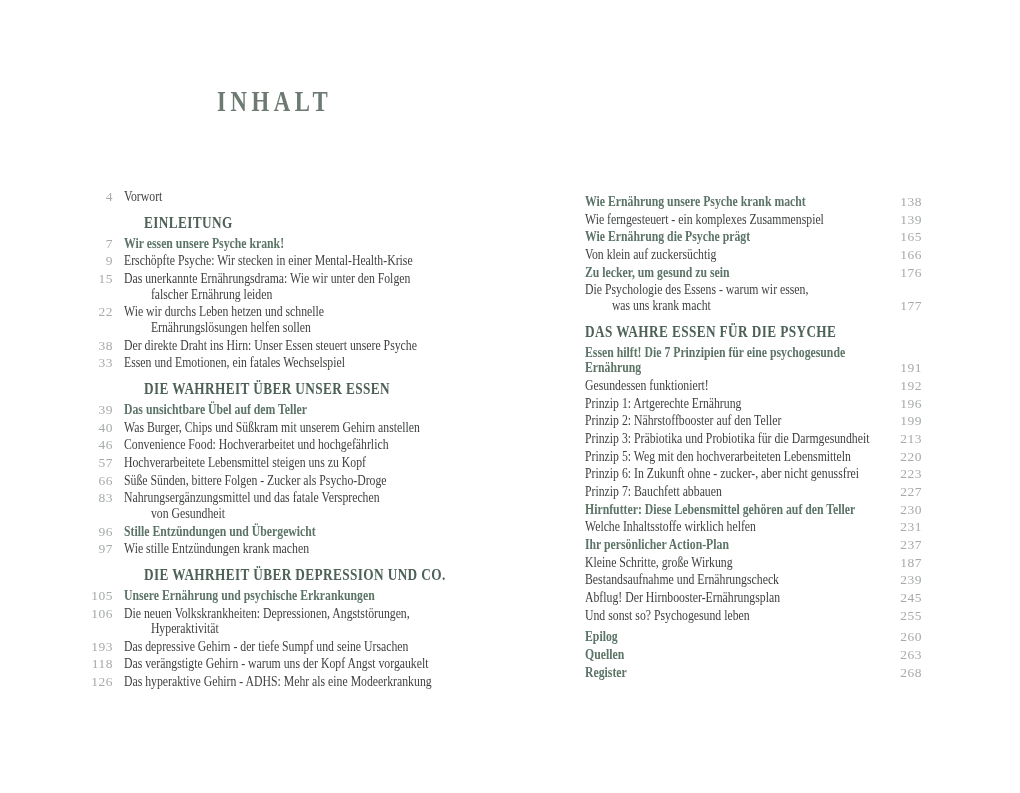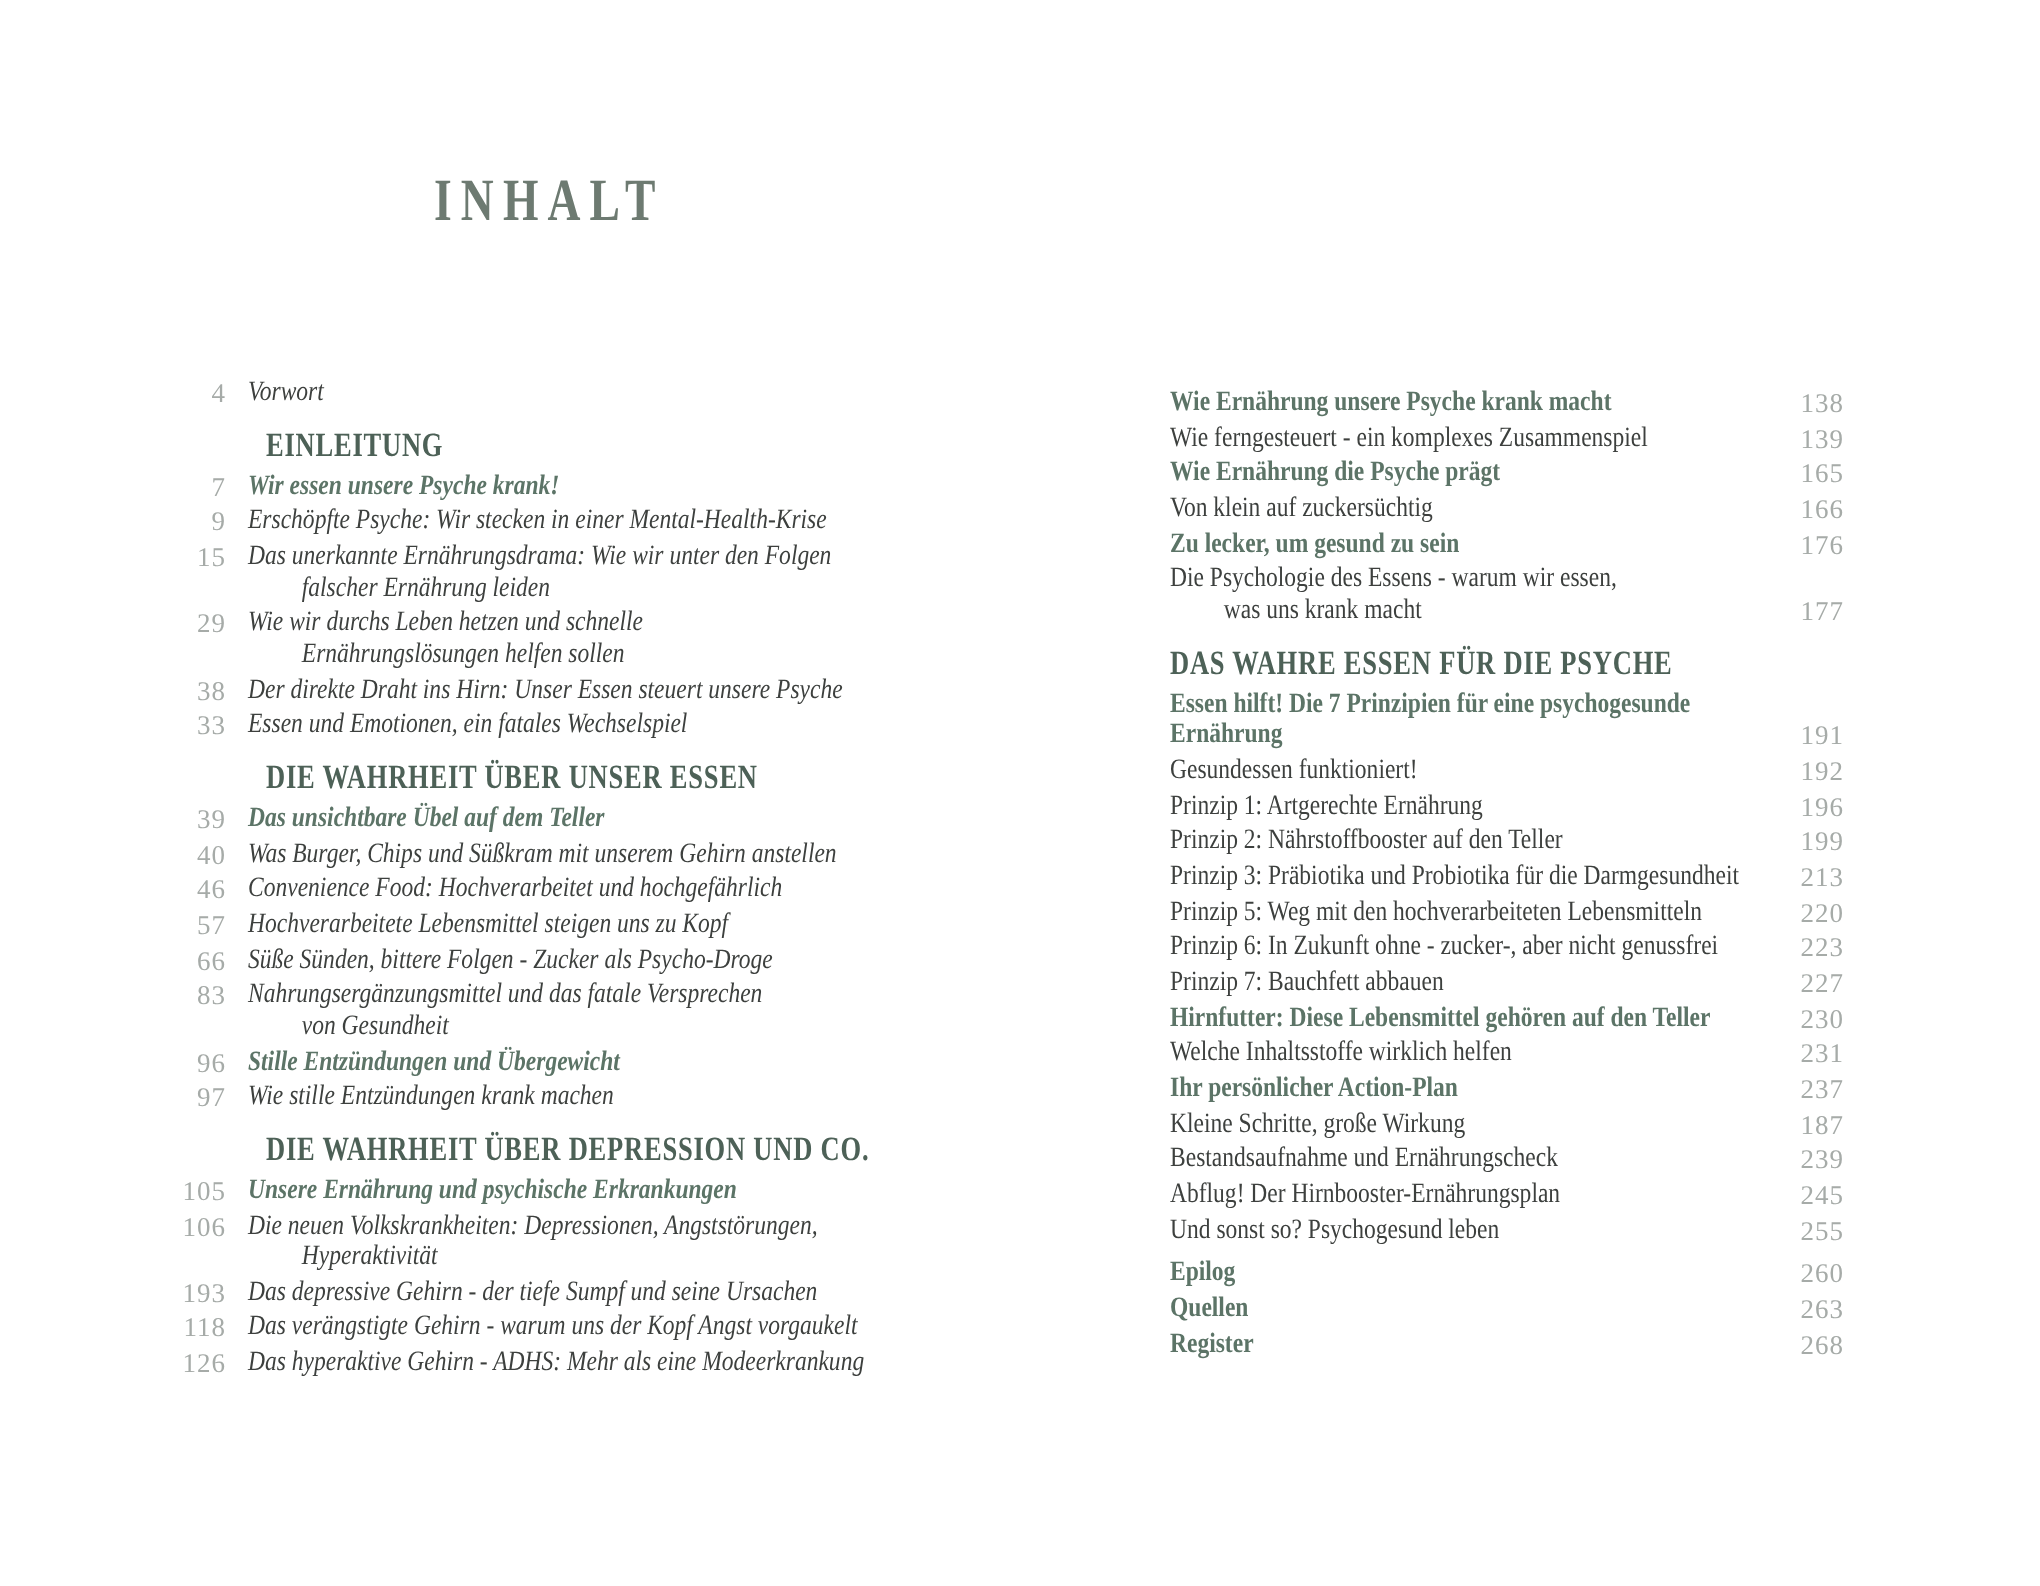--- a/index.html
+++ b/index.html
@@ -15,31 +15,31 @@
   }
   .col{position:absolute;}
   .col-left{left:89px;top:189px;width:380px;}
   .col-right{left:585px;top:194px;width:337px;}
   .toc-section{margin:0;}
   .toc-section.gap{margin-top:6px;}
   .heading{
     font-size:17px;font-weight:700;color:#4d6157;line-height:18px;
     margin:9px 0 4px 0;white-space:nowrap;
   }
-  .col-left .heading{margin-left:44px;}
+  .col-left .heading{margin-left:55px;}
   .heading .sx{display:inline-block;transform:scaleX(0.78);transform-origin:0 50%;letter-spacing:0.5px;white-space:nowrap;}
   .entry{font-size:14px;line-height:15.6px;color:#3d403e;margin-bottom:2.1px;}
   .entry.em{color:#5c7467;font-weight:700;}
   .entry.l{display:flex;align-items:flex-start;}
   .num{
     font-size:13.5px;color:#a6aba8;letter-spacing:0.5px;line-height:15.6px;
     font-weight:400;
   }
   .l .num{flex:0 0 24px;width:24px;text-align:right;margin-right:11px;}
-  .lines{flex:1 1 auto;min-width:0;font-style:italic;}
+  .lines{flex:1 1 auto;min-width:0;}
   .line{white-space:nowrap;}
   .line.cont .sx{padding-left:32px;}
   .sx{display:inline-block;transform:scaleX(0.84);transform-origin:0 50%;white-space:nowrap;}
   .rline{position:relative;white-space:nowrap;}
   .rline .rnum{position:absolute;right:0;top:0;}
 </style>
 </head>
 <body>
 
 <div class="page">
@@ -68,21 +68,21 @@
           </div>
         </div>
         <div class="entry l">
           <span class="num">15</span>
           <div class="lines">
             <div class="line"><span class="sx">Das unerkannte Ernährungsdrama: Wie wir unter den Folgen</span></div>
             <div class="line cont"><span class="sx">falscher Ernährung leiden</span></div>
           </div>
         </div>
         <div class="entry l">
-          <span class="num">29</span>
+          <span class="num">22</span>
           <div class="lines">
             <div class="line"><span class="sx">Wie wir durchs Leben hetzen und schnelle</span></div>
             <div class="line cont"><span class="sx">Ernährungslösungen helfen sollen</span></div>
           </div>
         </div>
         <div class="entry l">
           <span class="num">38</span>
           <div class="lines">
             <div class="line"><span class="sx">Der direkte Draht ins Hirn: Unser Essen steuert unsere Psyche</span></div>
           </div>

